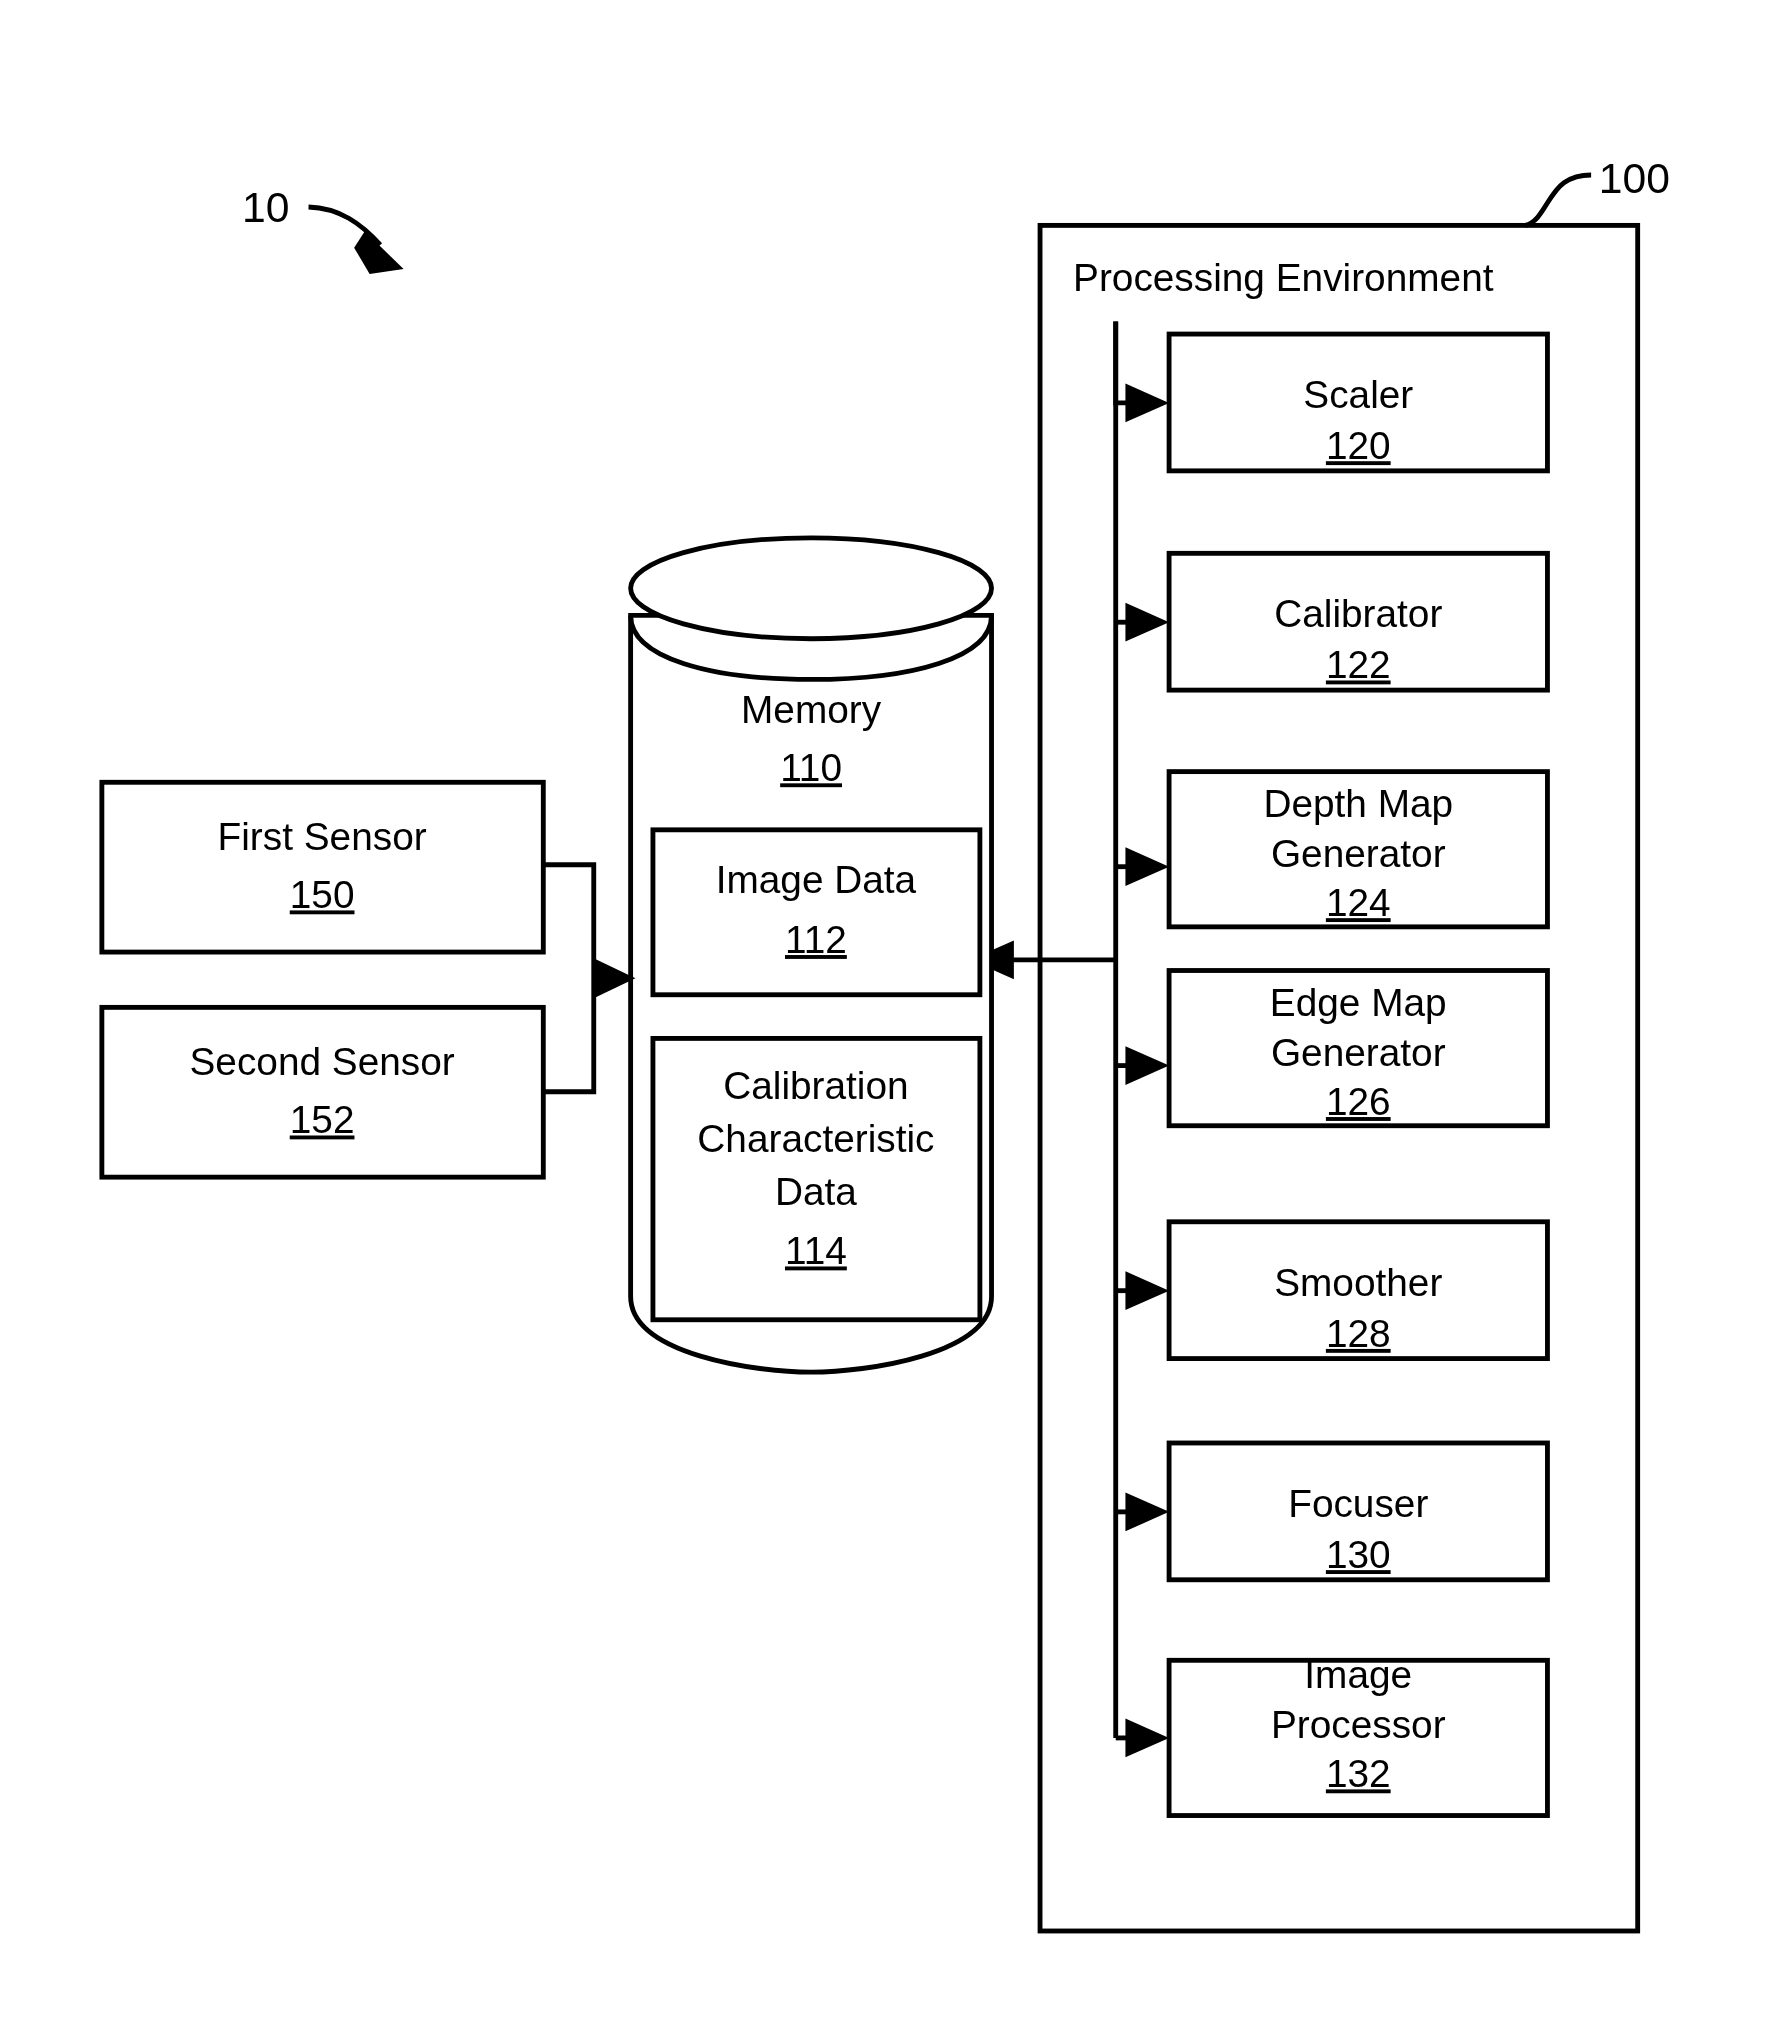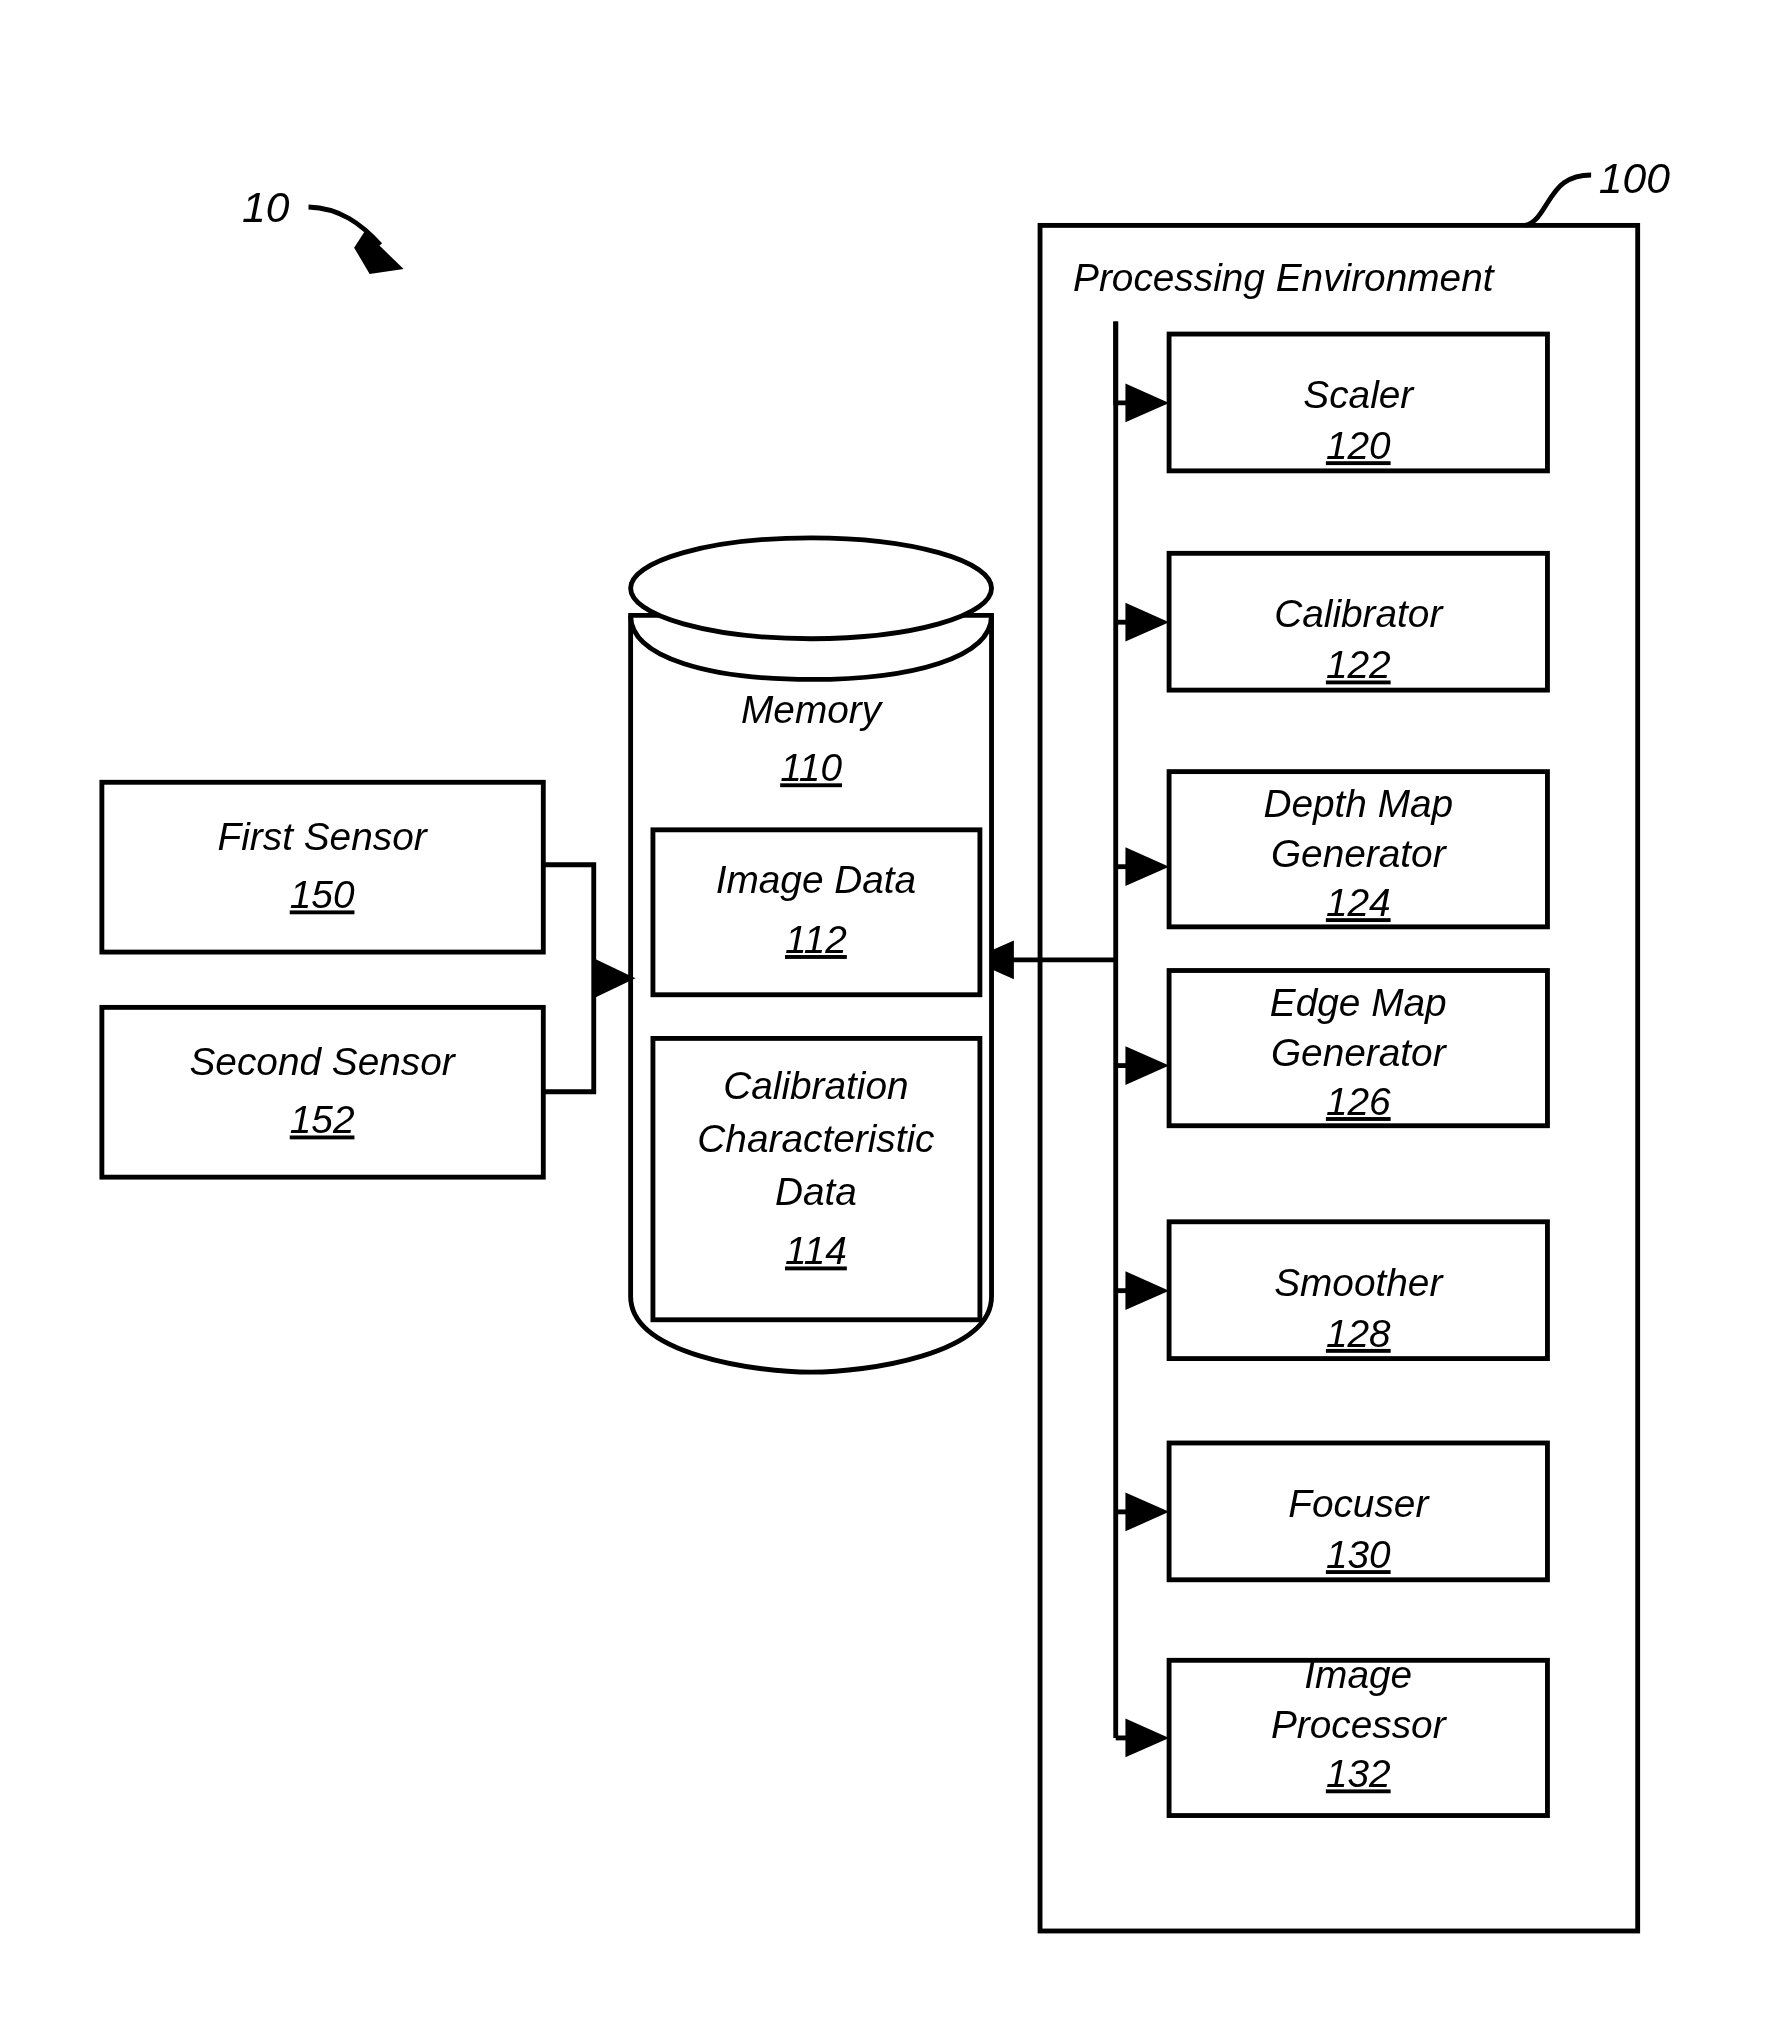--- a/index.html
+++ b/index.html
@@ -11,21 +11,20 @@
     width: 1790px;
     height: 2039px;
     font-family: "Liberation Sans", sans-serif;
     overflow: hidden;
   }
   #figure-root {
     position: relative;
     width: 1716px;
     height: 2039px;
     background: #ffffff;
-    font-style: italic;
   }
   svg#diagram {
     position: absolute;
     left: 0;
     top: 0;
     width: 1790px;
     height: 2039px;
     display: block;
   }
   .stroke {

